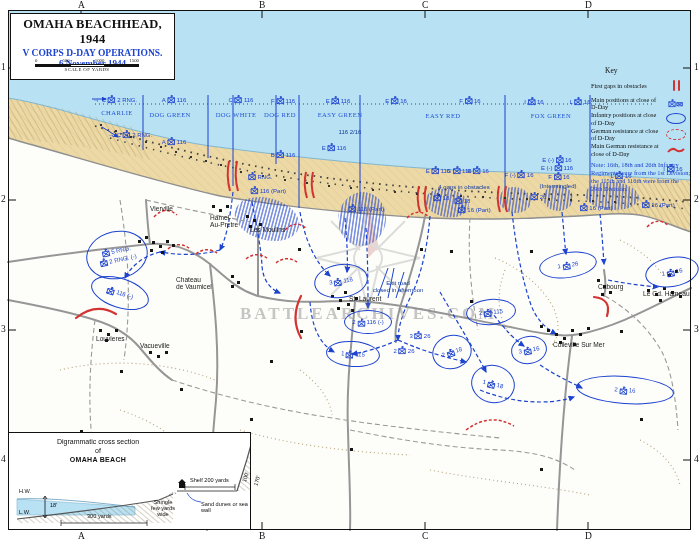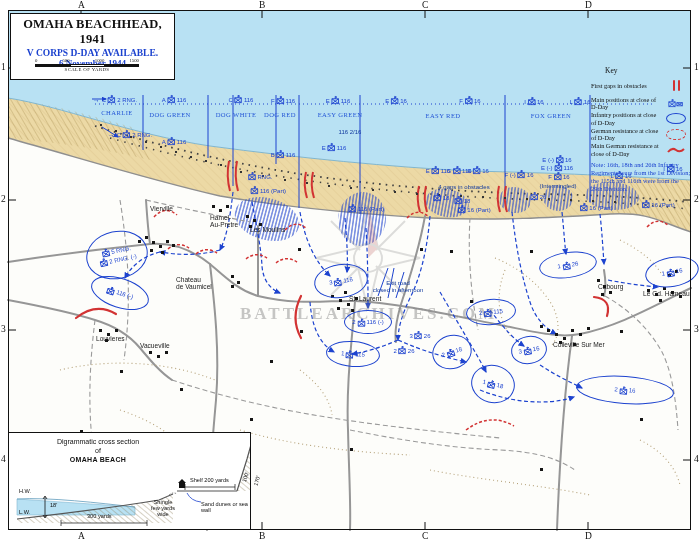--- a/index.html
+++ b/index.html
@@ -645,22 +645,22 @@
       <span class="ksym">
         <svg width="18" height="8" viewBox="0 0 18 8">
             <path d="M1 6Q5 1 9 4T17 3" fill="none" stroke="#d23333" stroke-width="2"></path>
           </svg>
       </span>
     </div>
     <div class="key-note">Note: 16th, 18th and 26th Infantry Regiments were from the 1st Division; the 115th and 116th were from the 29th Division.</div>
   </div>
 
   <div class="titlebox">
-    <div class="t1">OMAHA BEACHHEAD, 1941</div>
-    <div class="t2">V CORPS D-DAY AVAILABLE.</div>
+    <div class="t1">OMAHA BEACHHEAD, 1944</div>
+    <div class="t2">V CORPS D-DAY OPERATIONS.</div>
     <div class="t3">6 November 1944</div>
     <div class="scale">
       <div class="scale-nums">
         <span>0</span>
         <span>500</span>
         <span>1000</span>
         <span>1500</span>
       </div>
       <div class="scale-bar">
           <i class="sb1"></i>

